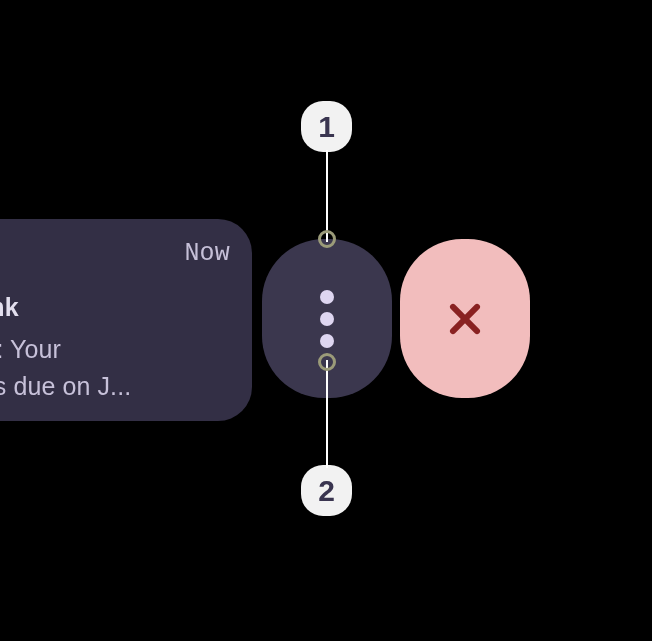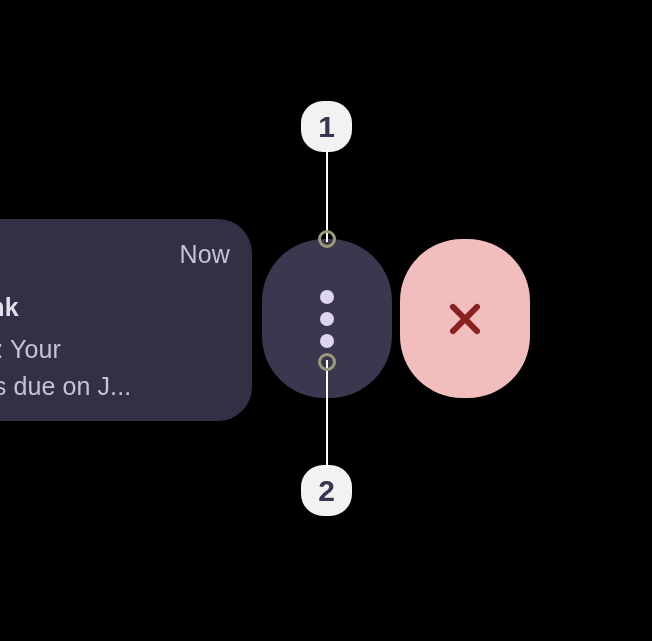--- a/index.html
+++ b/index.html
@@ -32,20 +32,21 @@
     padding: 18px 22px 20px 24px;
   }
   .notif-time {
     position: absolute;
     right: 22px;
     top: 20px;
     font-size: 25px;
     line-height: 30px;
     color: #c6c0d8;
     letter-spacing: 0.2px;
+    font-family: Liberation Mono, monospace;
   }
   .notif-title {
     position: absolute;
     left: 24px;
     top: 73px;
     font-size: 25px;
     line-height: 30px;
     font-weight: bold;
     color: #e3dfee;
     white-space: nowrap;

